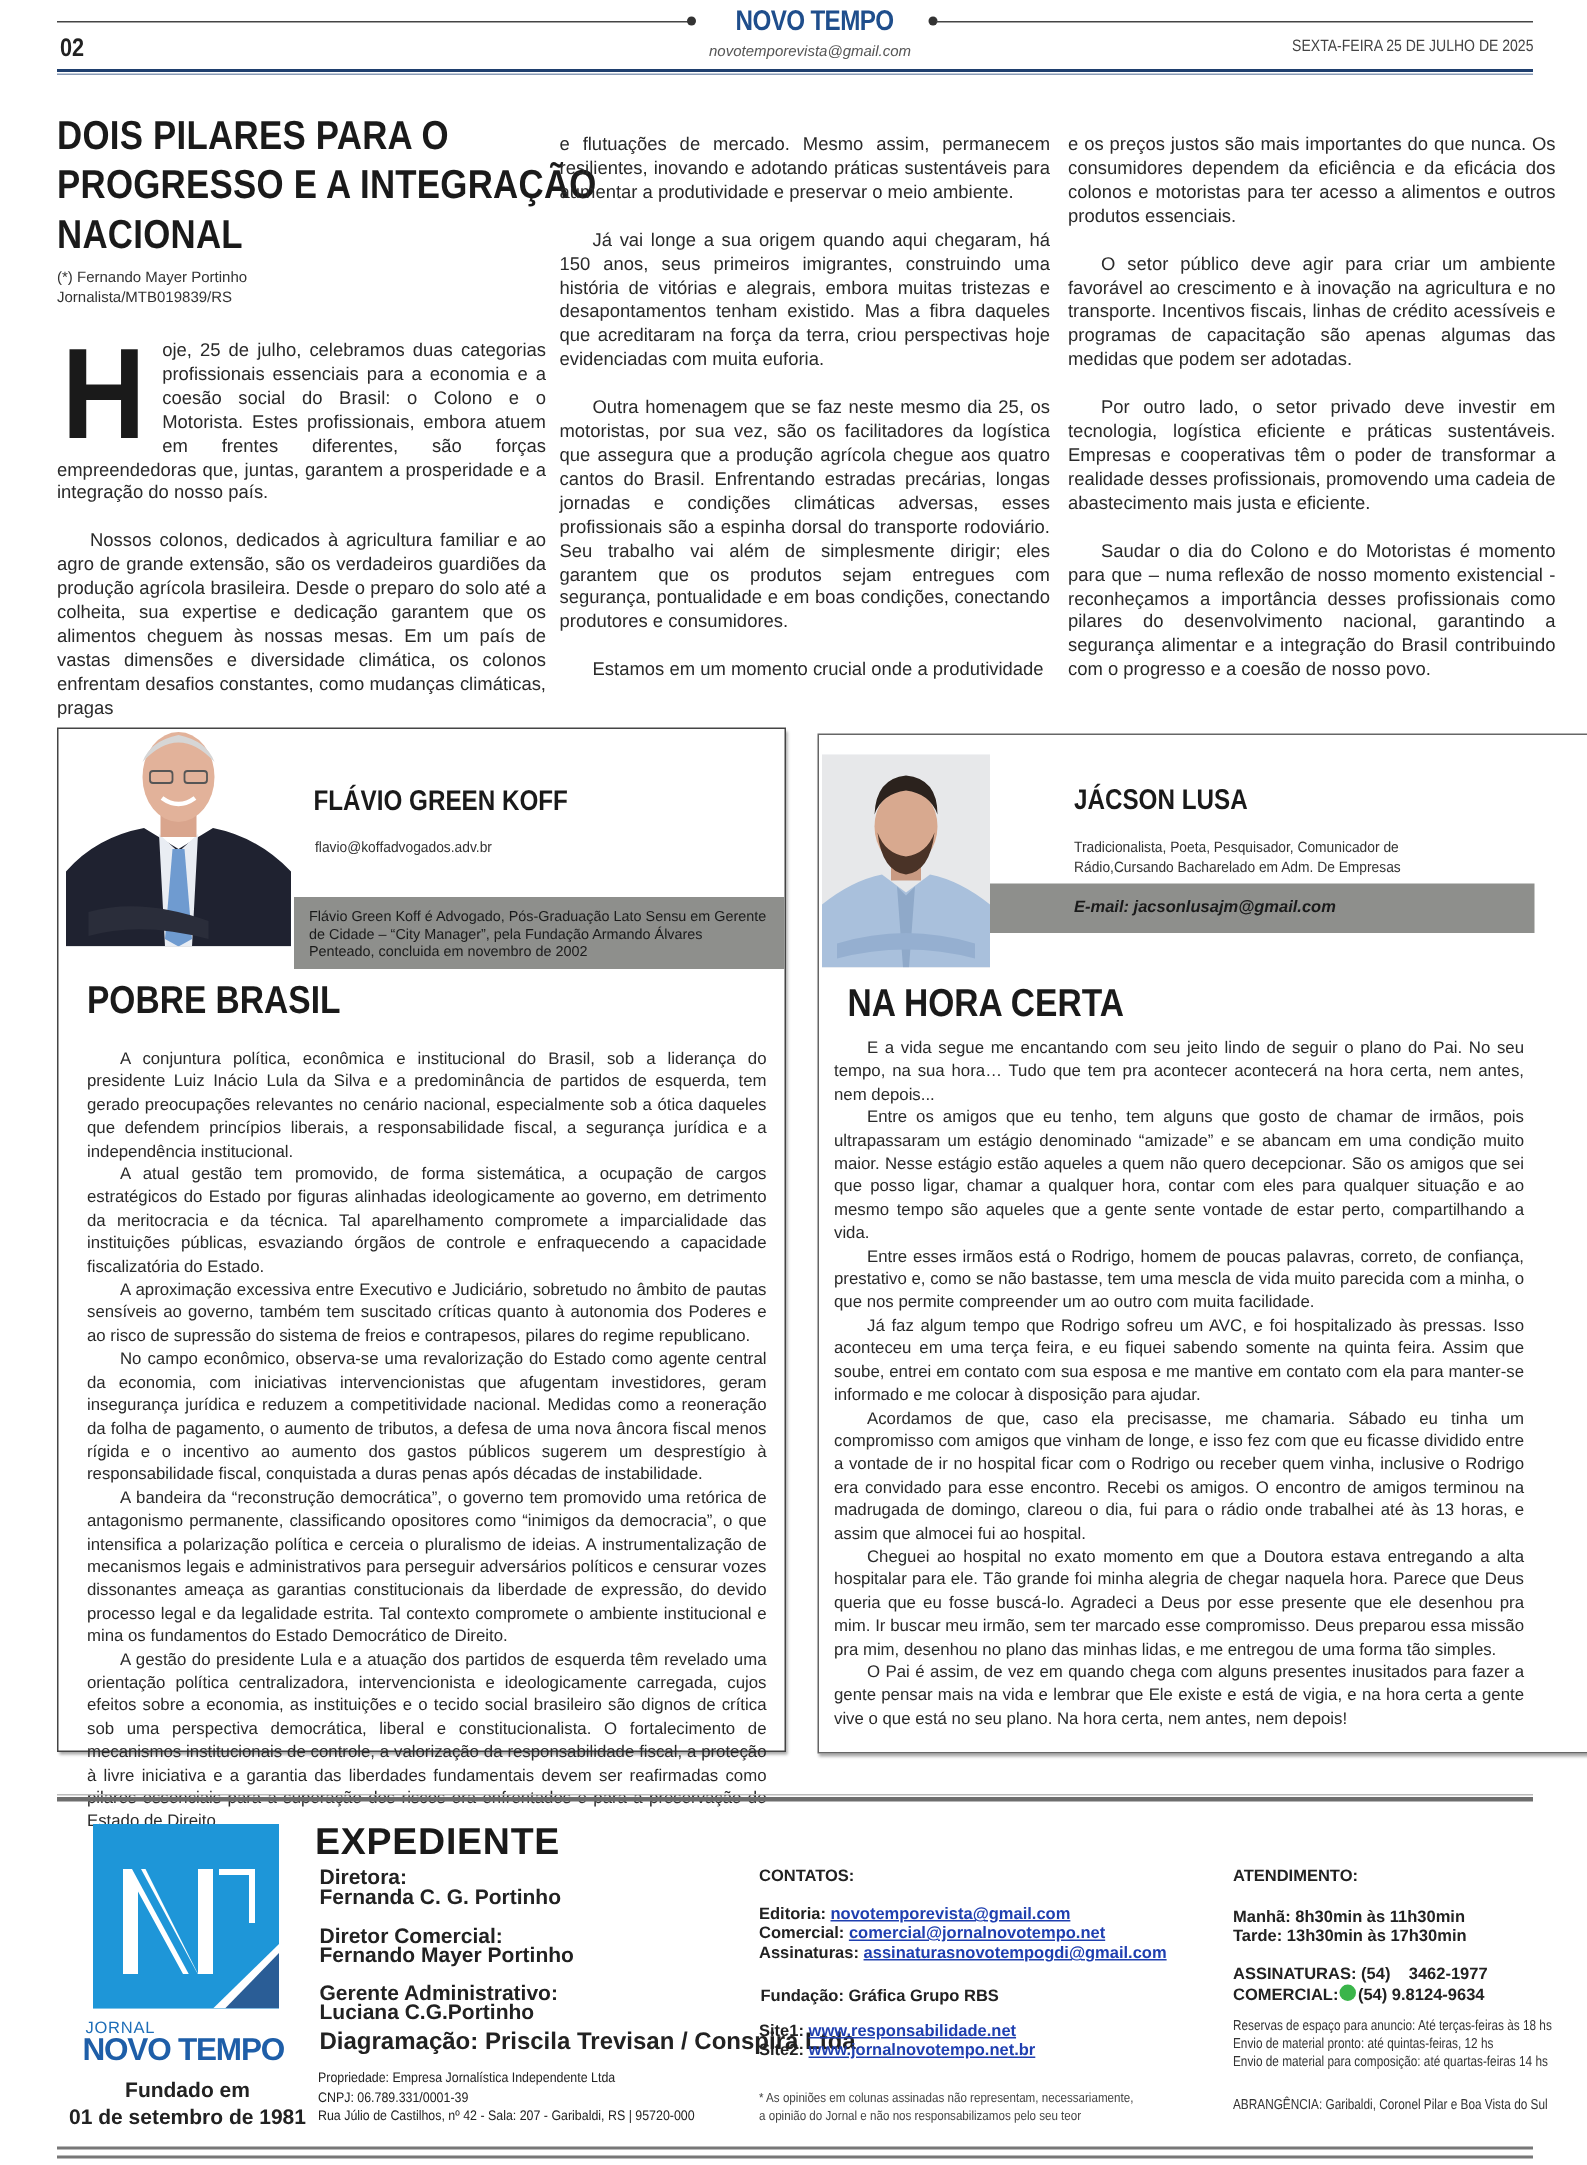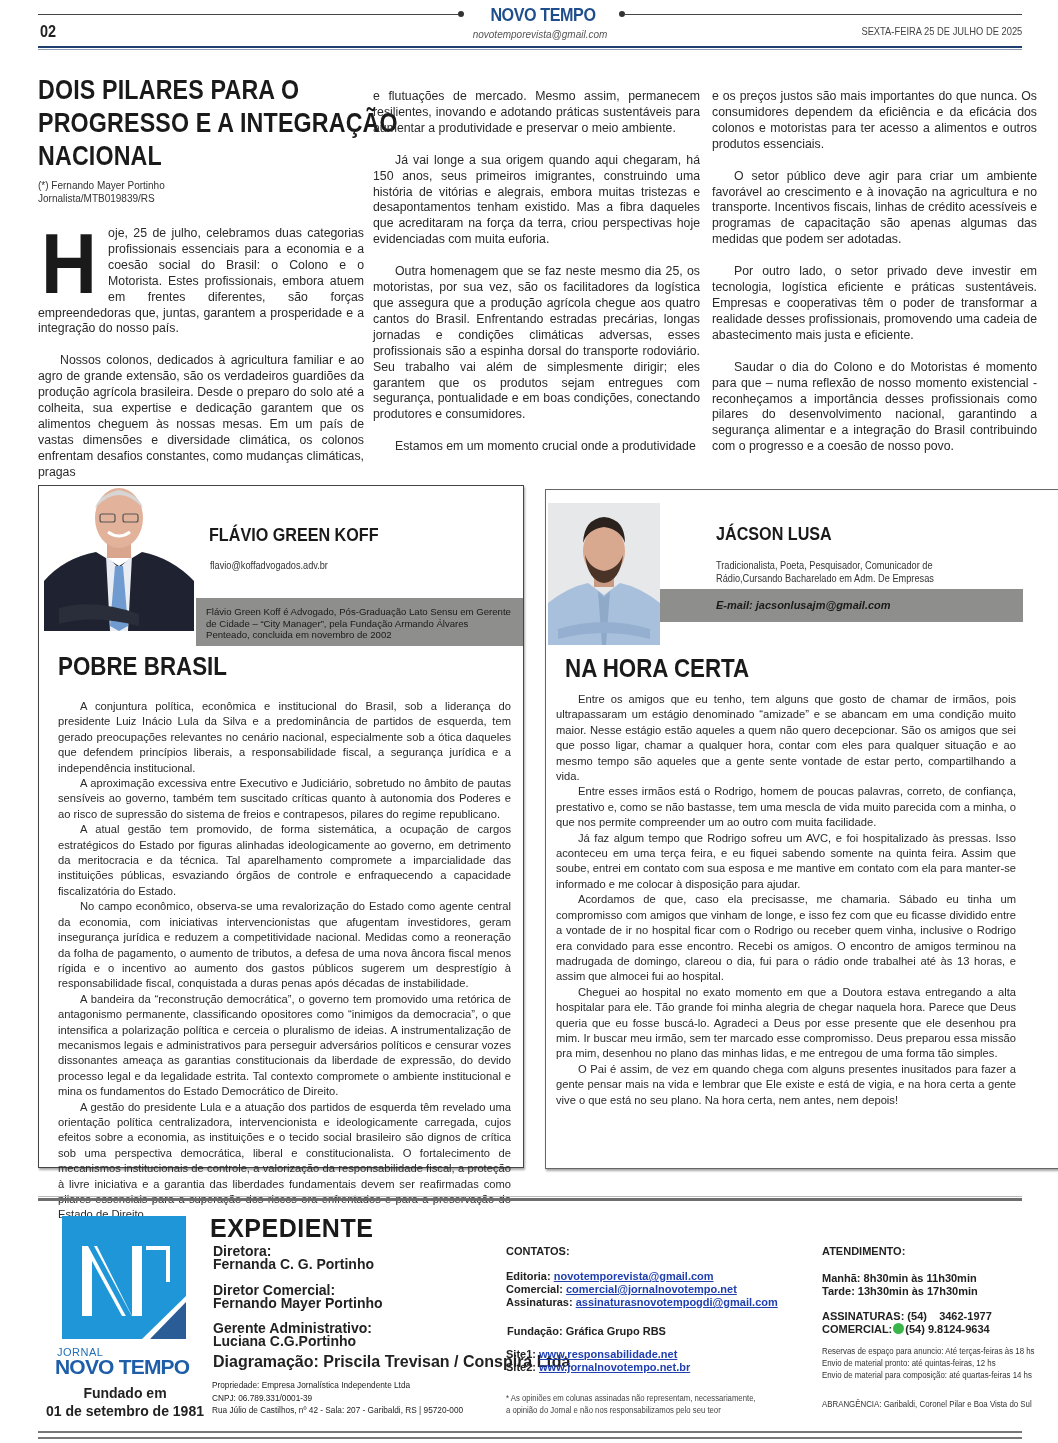--- a/index.html
+++ b/index.html
@@ -130,22 +130,22 @@
     </svg>
   </div>
   <div class="col-name" style="top:38px; left:170px;">FLÁVIO GREEN KOFF</div>
   <div class="col-sub" style="top:73px; left:171px;">flavio@koffadvogados.adv.br</div>
   <div class="greybar gb1">
     <span>Flávio Green Koff é Advogado, Pós-Graduação Lato Sensu em Gerente de Cidade – “City Manager”, pela Fundação Armando Álvares Penteado, concluida em novembro de 2002</span>
   </div>
   <div class="col-title" style="top:165px; left:19px;">POBRE BRASIL</div>
   <div class="col-body" style="top:201px; left:19px; width:453px;margin-top:12px;">
     <p>A conjuntura política, econômica e institucional do Brasil, sob a liderança do presidente Luiz Inácio Lula da Silva e a predominância de partidos de esquerda, tem gerado preocupações relevantes no cenário nacional, especialmente sob a ótica daqueles que defendem princípios liberais, a responsabilidade fiscal, a segurança jurídica e a independência institucional.</p>
+    <p>A atual gestão tem promovido, de forma sistemática, a ocupação de cargos estratégicos do Estado por figuras alinhadas ideologicamente ao governo, em detrimento da meritocracia e da técnica. Tal aparelhamento compromete a imparcialidade das instituições públicas, esvaziando órgãos de controle e enfraquecendo a capacidade fiscalizatória do Estado.</p>
     <p>A aproximação excessiva entre Executivo e Judiciário, sobretudo no âmbito de pautas sensíveis ao governo, também tem suscitado críticas quanto à autonomia dos Poderes e ao risco de supressão do sistema de freios e contrapesos, pilares do regime republicano.</p>
-    <p>A atual gestão tem promovido, de forma sistemática, a ocupação de cargos estratégicos do Estado por figuras alinhadas ideologicamente ao governo, em detrimento da meritocracia e da técnica. Tal aparelhamento compromete a imparcialidade das instituições públicas, esvaziando órgãos de controle e enfraquecendo a capacidade fiscalizatória do Estado.</p>
     <p>No campo econômico, observa-se uma revalorização do Estado como agente central da economia, com iniciativas intervencionistas que afugentam investidores, geram insegurança jurídica e reduzem a competitividade nacional. Medidas como a reoneração da folha de pagamento, o aumento de tributos, a defesa de uma nova âncora fiscal menos rígida e o incentivo ao aumento dos gastos públicos sugerem um desprestígio à responsabilidade fiscal, conquistada a duras penas após décadas de instabilidade.</p>
     <p>A bandeira da “reconstrução democrática”, o governo tem promovido uma retórica de antagonismo permanente, classificando opositores como “inimigos da democracia”, o que intensifica a polarização política e cerceia o pluralismo de ideias. A instrumentalização de mecanismos legais e administrativos para perseguir adversários políticos e censurar vozes dissonantes ameaça as garantias constitucionais da liberdade de expressão, do devido processo legal e da legalidade estrita. Tal contexto compromete o ambiente institucional e mina os fundamentos do Estado Democrático de Direito.</p>
     <p>A gestão do presidente Lula e a atuação dos partidos de esquerda têm revelado uma orientação política centralizadora, intervencionista e ideologicamente carregada, cujos efeitos sobre a economia, as instituições e o tecido social brasileiro são dignos de crítica sob uma perspectiva democrática, liberal e constitucionalista. O fortalecimento de mecanismos institucionais de controle, a valorização da responsabilidade fiscal, a proteção à livre iniciativa e a garantia das liberdades fundamentais devem ser reafirmadas como pilares essenciais para a superação dos riscos ora enfrentados e para a preservação do Estado de Direito.</p>
   </div>
 </div>
 
 <div class="box box2">
   <div class="photo p2">
     <svg width="112" height="142" viewBox="0 0 112 142">
       <rect width="112" height="142" fill="#e7e8ea"></rect>
@@ -158,20 +158,21 @@
       <path d="M10 126 Q56 112 102 126 L102 136 Q56 124 10 136 Z" fill="#95afd0"></path>
     </svg>
   </div>
   <div class="col-name" style="top:33px; left:170px;">JÁCSON LUSA</div>
   <div class="col-sub" style="top:69px; left:170px; width:300px;">Tradicionalista, Poeta, Pesquisador, Comunicador de Rádio,Cursando Bacharelado em Adm. De Empresas</div>
   <div class="greybar gb2">
     <span style="margin-left:46px;">E-mail: jacsonlusajm@gmail.com</span>
   </div>
   <div class="col-title" style="top:163px; left:19px;">NA HORA CERTA</div>
   <div class="col-body" style="top:202px; left:10px; width:460px;">
+    <p>E a vida segue me encantando com seu jeito lindo de seguir o plano do Pai. No seu tempo, na sua hora… Tudo que tem pra acontecer acontecerá na hora certa, nem antes, nem depois...</p>
     <p>Entre os amigos que eu tenho, tem alguns que gosto de chamar de irmãos, pois ultrapassaram um estágio denominado “amizade” e se abancam em uma condição muito maior. Nesse estágio estão aqueles a quem não quero decepcionar. São os amigos que sei que posso ligar, chamar a qualquer hora, contar com eles para qualquer situação e ao mesmo tempo são aqueles que a gente sente vontade de estar perto, compartilhando a vida.</p>
     <p>Entre esses irmãos está o Rodrigo, homem de poucas palavras, correto, de confiança, prestativo e, como se não bastasse, tem uma mescla de vida muito parecida com a minha, o que nos permite compreender um ao outro com muita facilidade.</p>
     <p>Já faz algum tempo que Rodrigo sofreu um AVC, e foi hospitalizado às pressas. Isso aconteceu em uma terça feira, e eu fiquei sabendo somente na quinta feira. Assim que soube, entrei em contato com sua esposa e me mantive em contato com ela para manter-se informado e me colocar à disposição para ajudar.</p>
     <p>Acordamos de que, caso ela precisasse, me chamaria. Sábado eu tinha um compromisso com amigos que vinham de longe, e isso fez com que eu ficasse dividido entre a vontade de ir no hospital ficar com o Rodrigo ou receber quem vinha, inclusive o Rodrigo era convidado para esse encontro. Recebi os amigos. O encontro de amigos terminou na madrugada de domingo, clareou o dia, fui para o rádio onde trabalhei até às 13 horas, e assim que almocei fui ao hospital.</p>
     <p>Cheguei ao hospital no exato momento em que a Doutora estava entregando a alta hospitalar para ele. Tão grande foi minha alegria de chegar naquela hora. Parece que Deus queria que eu fosse buscá-lo. Agradeci a Deus por esse presente que ele desenhou pra mim. Ir buscar meu irmão, sem ter marcado esse compromisso. Deus preparou essa missão pra mim, desenhou no plano das minhas lidas, e me entregou de uma forma tão simples.</p>
     <p>O Pai é assim, de vez em quando chega com alguns presentes inusitados para fazer a gente pensar mais na vida e lembrar que Ele existe e está de vigia, e na hora certa a gente vive o que está no seu plano. Na hora certa, nem antes, nem depois!</p>
   </div>
 </div>
 
 <div class="foot-rule"></div>

